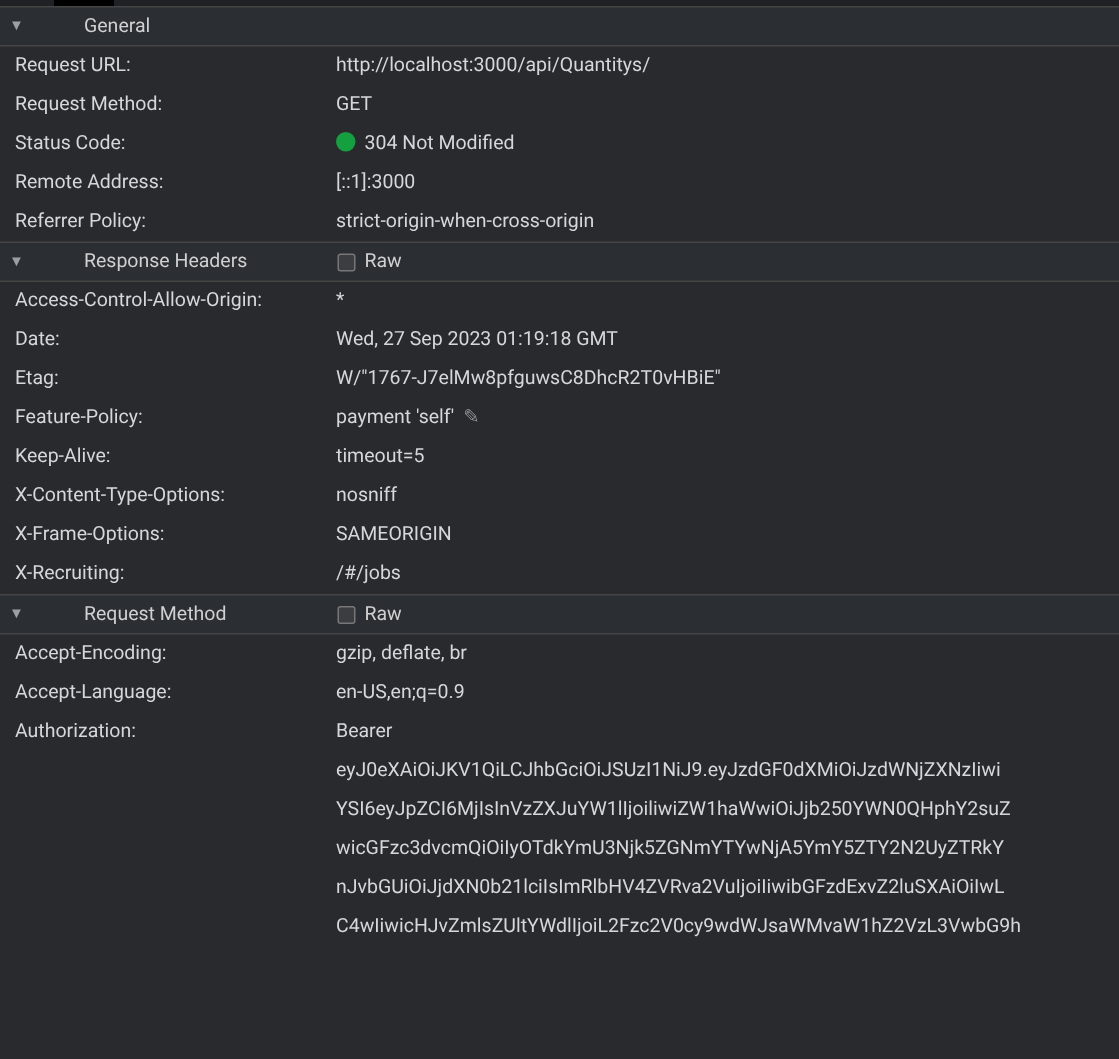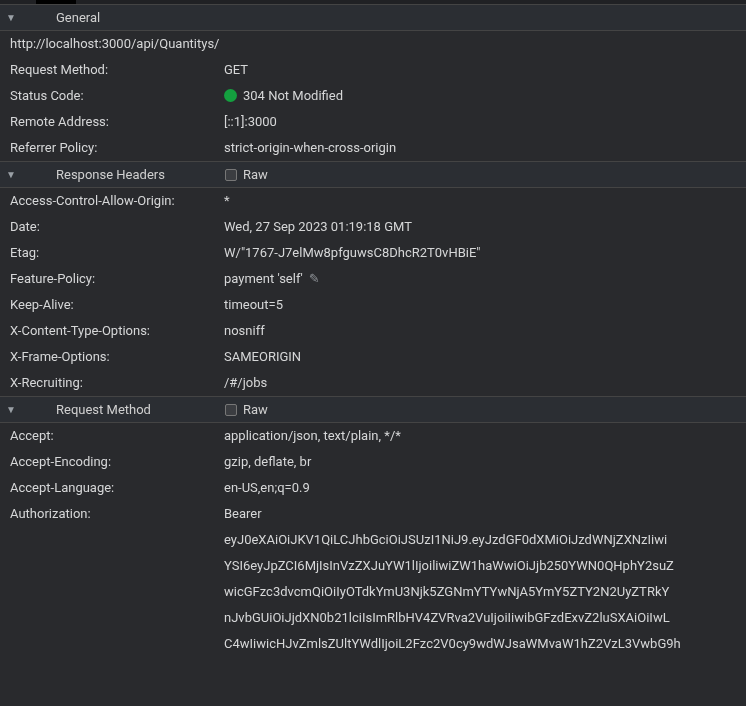--- a/index.html
+++ b/index.html
@@ -99,20 +99,21 @@
 <div class="top-bar">
   <div class="active"></div>
 </div>
 
 <div class="section-header">
   <span class="disclosure">▼</span>
   <span class="section-title">General</span>
 </div>
 <div class="rows" id="general-rows">
     <div class="row">
+      <div class="label">Request URL:</div>
       <div class="value"><span>http://localhost:3000/api/Quantitys/</span></div>
     </div>
     <div class="row">
       <div class="label">Request Method:</div>
       <div class="value"><span>GET</span></div>
     </div>
     <div class="row">
       <div class="label">Status Code:</div>
       <div class="value"><span class="status-dot"></span><span>304 Not Modified</span></div>
     </div>
@@ -172,24 +173,20 @@
 <div class="section-header">
   <span class="disclosure">▼</span>
   <span class="section-title">Request Method</span>
   <span class="raw-wrap">
     <span class="checkbox"></span>
     <span class="raw-label">Raw</span>
   </span>
 </div>
 <div class="rows" id="request-rows">
     <div class="row">
-      <div class="label">Accept:</div>
-      <div class="value"><span>application/json, text/plain, */*</span></div>
-    </div>
-    <div class="row">
       <div class="label">Accept-Encoding:</div>
       <div class="value"><span>gzip, deflate, br</span></div>
     </div>
     <div class="row">
       <div class="label">Accept-Language:</div>
       <div class="value"><span>en-US,en;q=0.9</span></div>
     </div>
     <div class="row">
       <div class="label">Authorization:</div>
       <div class="value"><span>Bearer</span></div>

